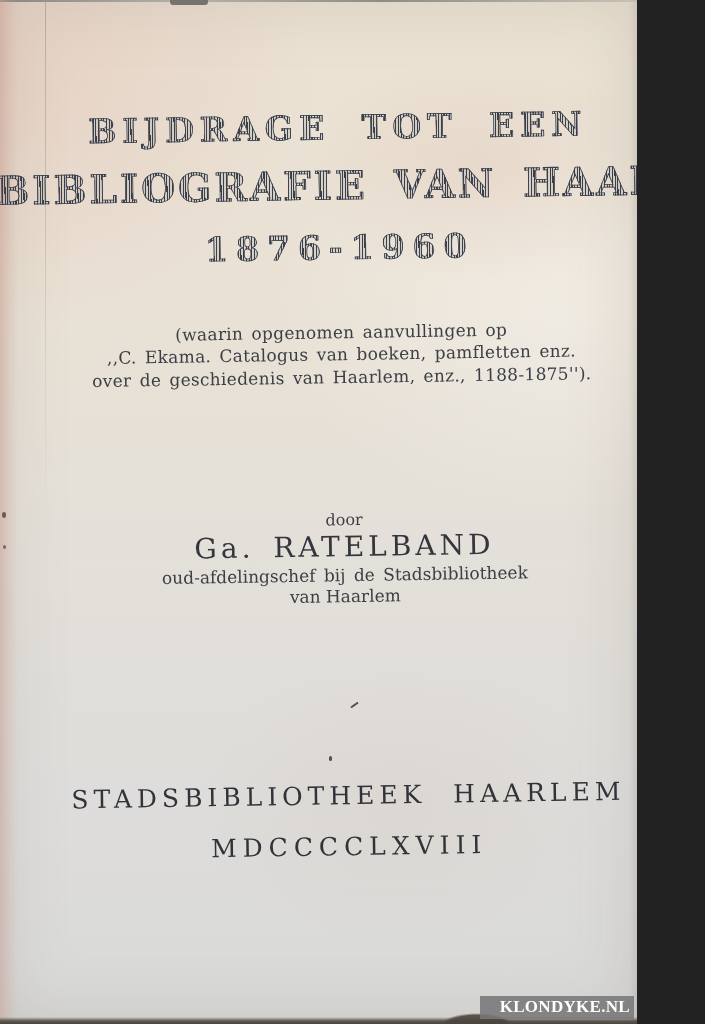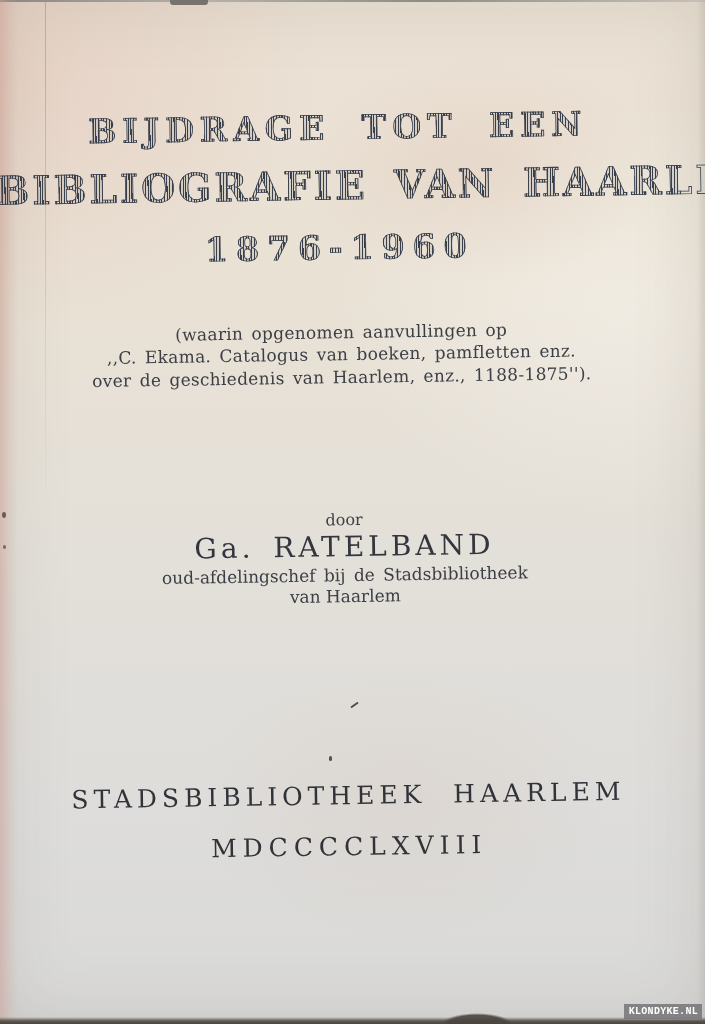--- a/index.html
+++ b/index.html
@@ -1,18 +1,18 @@
 <!DOCTYPE html>
 <html><head>
 <meta charset="utf-8">
 <style>
   html,body{margin:0;padding:0;background:#222;}
   .photo{
     position:relative;
-    width:705px;height:1024px;
+    width:637px;height:1024px;
     overflow:hidden;
     font-family:"DejaVu Serif", serif;
     background:
       radial-gradient(ellipse 520px 420px at 0% 6%, rgba(222,183,170,0.38), rgba(222,183,170,0) 62%),
       radial-gradient(ellipse 260px 160px at 480px 170px, rgba(216,178,160,0.22), rgba(216,178,160,0) 70%),
       radial-gradient(ellipse 300px 200px at 400px 800px, rgba(205,174,150,0.14), rgba(205,174,150,0) 70%),
       radial-gradient(ellipse 420px 300px at 88% 30%, rgba(255,255,252,0.35), rgba(255,255,252,0) 70%),
       linear-gradient(180deg,#ebe2d4 0%, #e9e1d4 28%, #e4e0d9 52%, #dedddb 78%, #d9d9d8 100%);
     box-shadow: inset 0 0 70px rgba(118,108,96,0.18);
   }
@@ -61,23 +61,23 @@
   .author{top:530px;font-size:28px;letter-spacing:4px;word-spacing:6px;color:#33363c;}
   .role1{top:565px;font-size:17px;word-spacing:3px;color:#3c3f45;}
   .role2{top:586px;font-size:17px;color:#3c3f45;}
   .publisher{top:781px;font-size:25px;letter-spacing:5px;word-spacing:14px;color:#303338;}
   .roman{top:832px;font-size:25px;letter-spacing:6px;color:#303338;}
   
   .watermark{
     position:absolute;right:3px;bottom:5px;
     background:rgba(119,119,122,0.88);
     color:#ffffff;
-    font-family:Liberation Mono, monospace;
-    font-weight:bold;font-size:10px;letter-spacing:0.3px;
-    padding:2px 4px 2px 5px;line-height:1.1;
+    font-family:Liberation Serif, serif;
+    font-weight:bold;font-size:17px;letter-spacing:0.3px;
+    padding:2px 4px 2px 20px;line-height:1.1;
   }
 </style>
 </head>
 <body>
 
 <div class="photo">
 
   <div class="top-edge"></div>
   <div class="top-blob"></div>
   <div class="left-band"></div>

